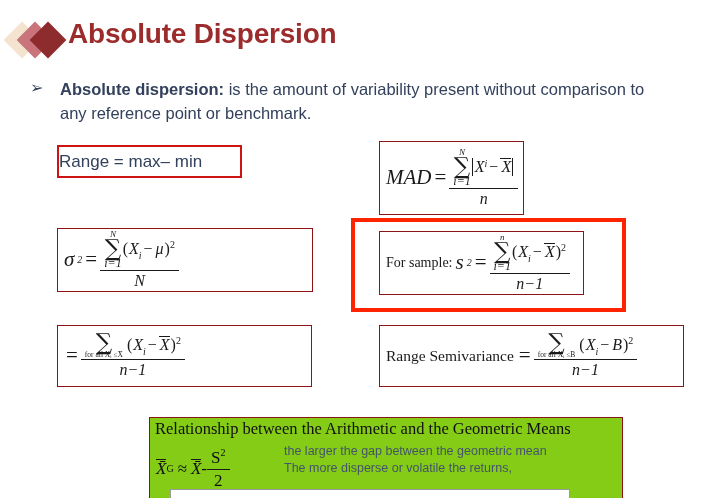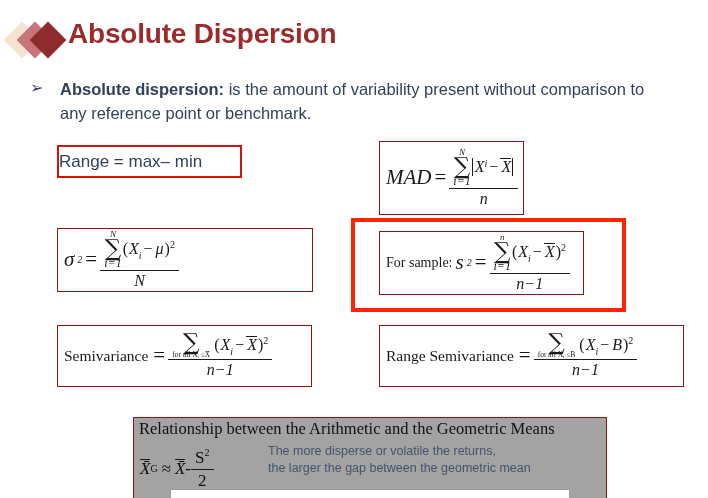--- a/index.html
+++ b/index.html
@@ -55,23 +55,23 @@
   #box-target{left:379px;top:325px;width:305px;height:62px;padding-left:6px;}
 
   
   #highlight-sample{
     position:absolute;left:351px;top:218px;width:275px;height:94px;
     border:4px solid #ff2400;box-sizing:border-box;background:transparent;
   }
 
   
   #box-relationship{
-    position:absolute;left:133px;top:417px;width:474px;height:81px;
+    position:absolute;left:149px;top:417px;width:474px;height:81px;
     border:1px solid #8d1414;border-bottom:none;box-sizing:border-box;
-    background:#a3a3a3;overflow:hidden;
+    background:#84cc16;overflow:hidden;
   }
   #rel-heading{
     font-family:"Liberation Serif", serif;font-size:16.5px;
     color:#101010;padding:1px 0 0 5px;white-space:nowrap;
   }
   #rel-body{display:flex;align-items:flex-start;}
   #rel-formula{
     font-family:"Liberation Serif", serif;font-size:17px;color:#101010;
     padding:8px 0 0 6px;min-width:120px;
   }
@@ -190,21 +190,20 @@
         </span>
         <span><span class="term" style="font-style:normal;">(</span><span class="term">X</span><span class="sub">i</span><span class="term" style="font-style:normal;padding:0 2px;">−</span><span class="term ovl">X</span><span class="term" style="font-style:normal;">)</span><span class="supn">2</span></span>
       </span>
       <span class="den denfont">n−1</span>
     </span>
   </div>
 </div>
 
 <div class="fbox" id="box-semi">
   <div class="mrow">
-    <span class="lhs lhs-up" style="font-size:15.5px;">Semivariance</span>
     <span class="lhs lhs-up" style="padding-left:2px;">=</span>
     <span class="frac">
       <span class="num sumline" style="align-items:center;">
         <span class="sumwrap">
           <span class="sumglyph">∑</span>
           <span class="sumbot-small">for all Xᵢ ≤X̄</span>
         </span>
         <span style="padding-left:3px;"><span class="term" style="font-style:normal;">(</span><span class="term">X</span><span class="sub">i</span><span class="term" style="font-style:normal;padding:0 2px;">−</span><span class="term ovl">X</span><span class="term" style="font-style:normal;">)</span><span class="supn">2</span></span>
       </span>
       <span class="den denfont">n−1</span>
@@ -239,18 +238,18 @@
         <span style="padding:0 4px;">≈</span>
         <span class="ovl" style="font-style:italic;">X̄</span>
         <span>-</span>
         <span class="frac">
           <span class="num"><span>S</span><span class="supn">2</span></span>
           <span class="den">2</span>
         </span>
       </span>
     </div>
     <div id="rel-note">
+      <div>the larger the gap between the geometric mean</div>
       <div>The more disperse or volatile the returns,</div>
-      <div>the larger the gap between the geometric mean</div>
     </div>
   </div>
 </div>
 <div id="box-inner-cut"></div>
 
 </body></html>

